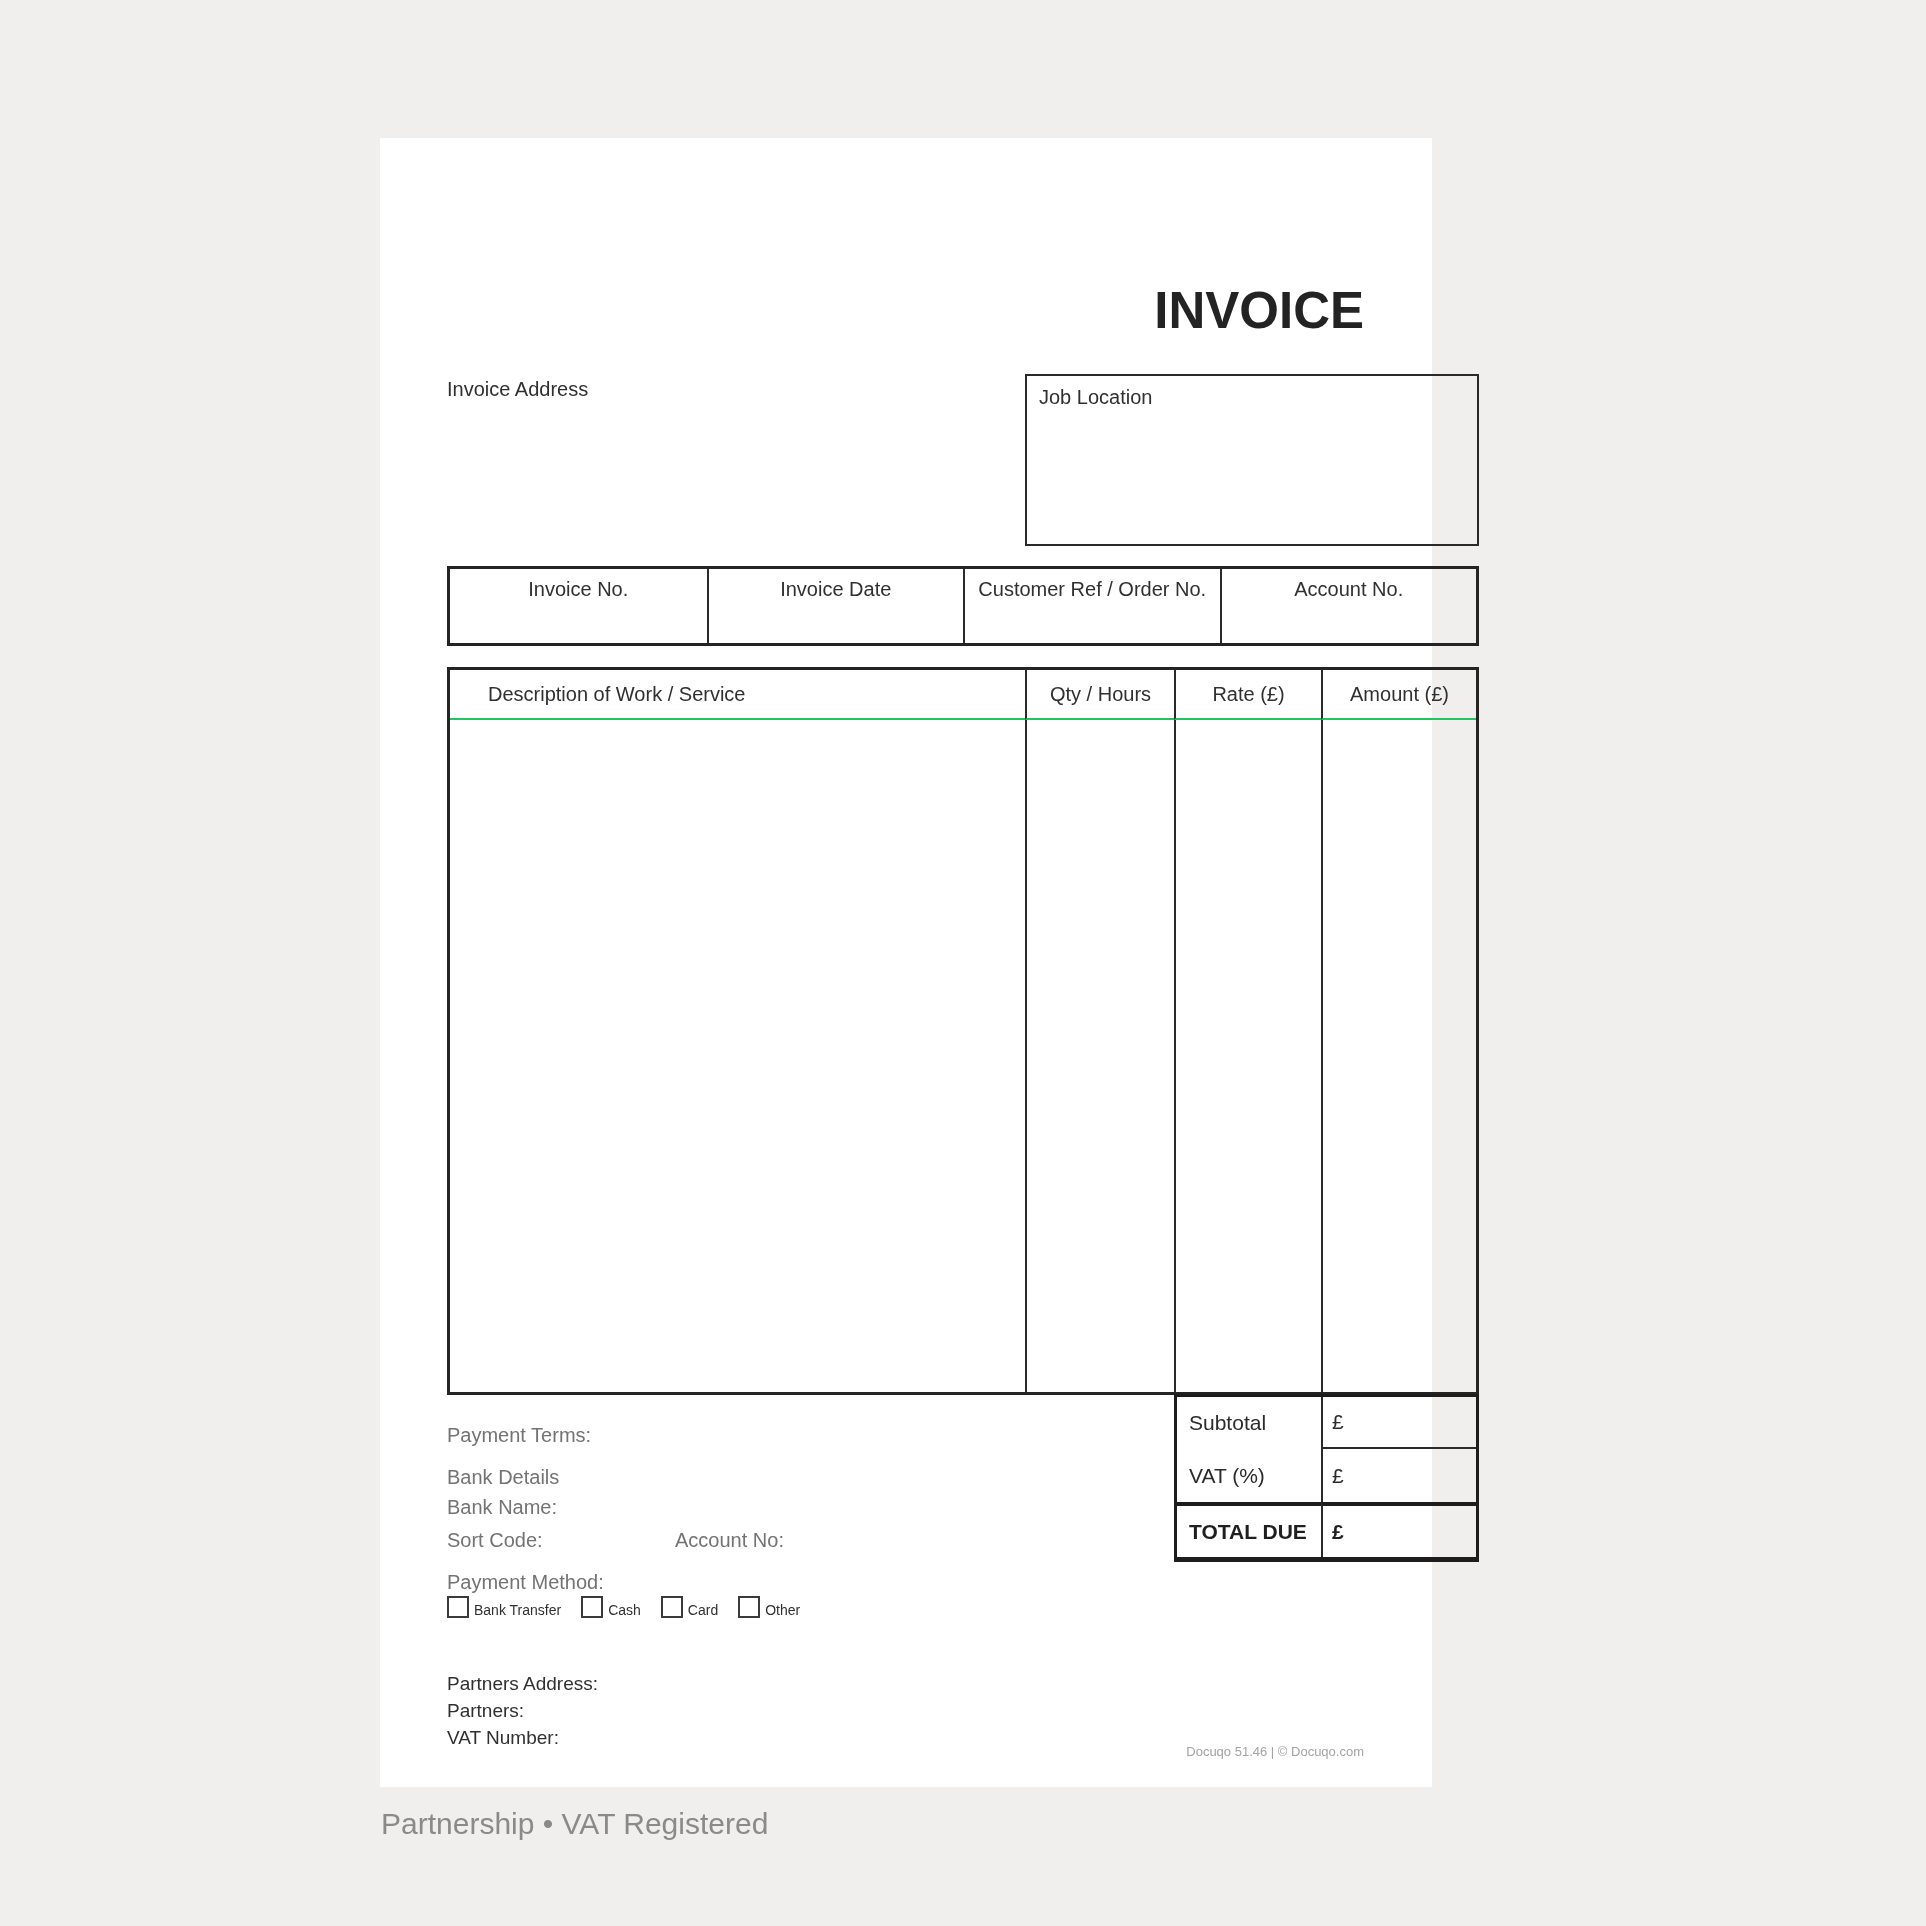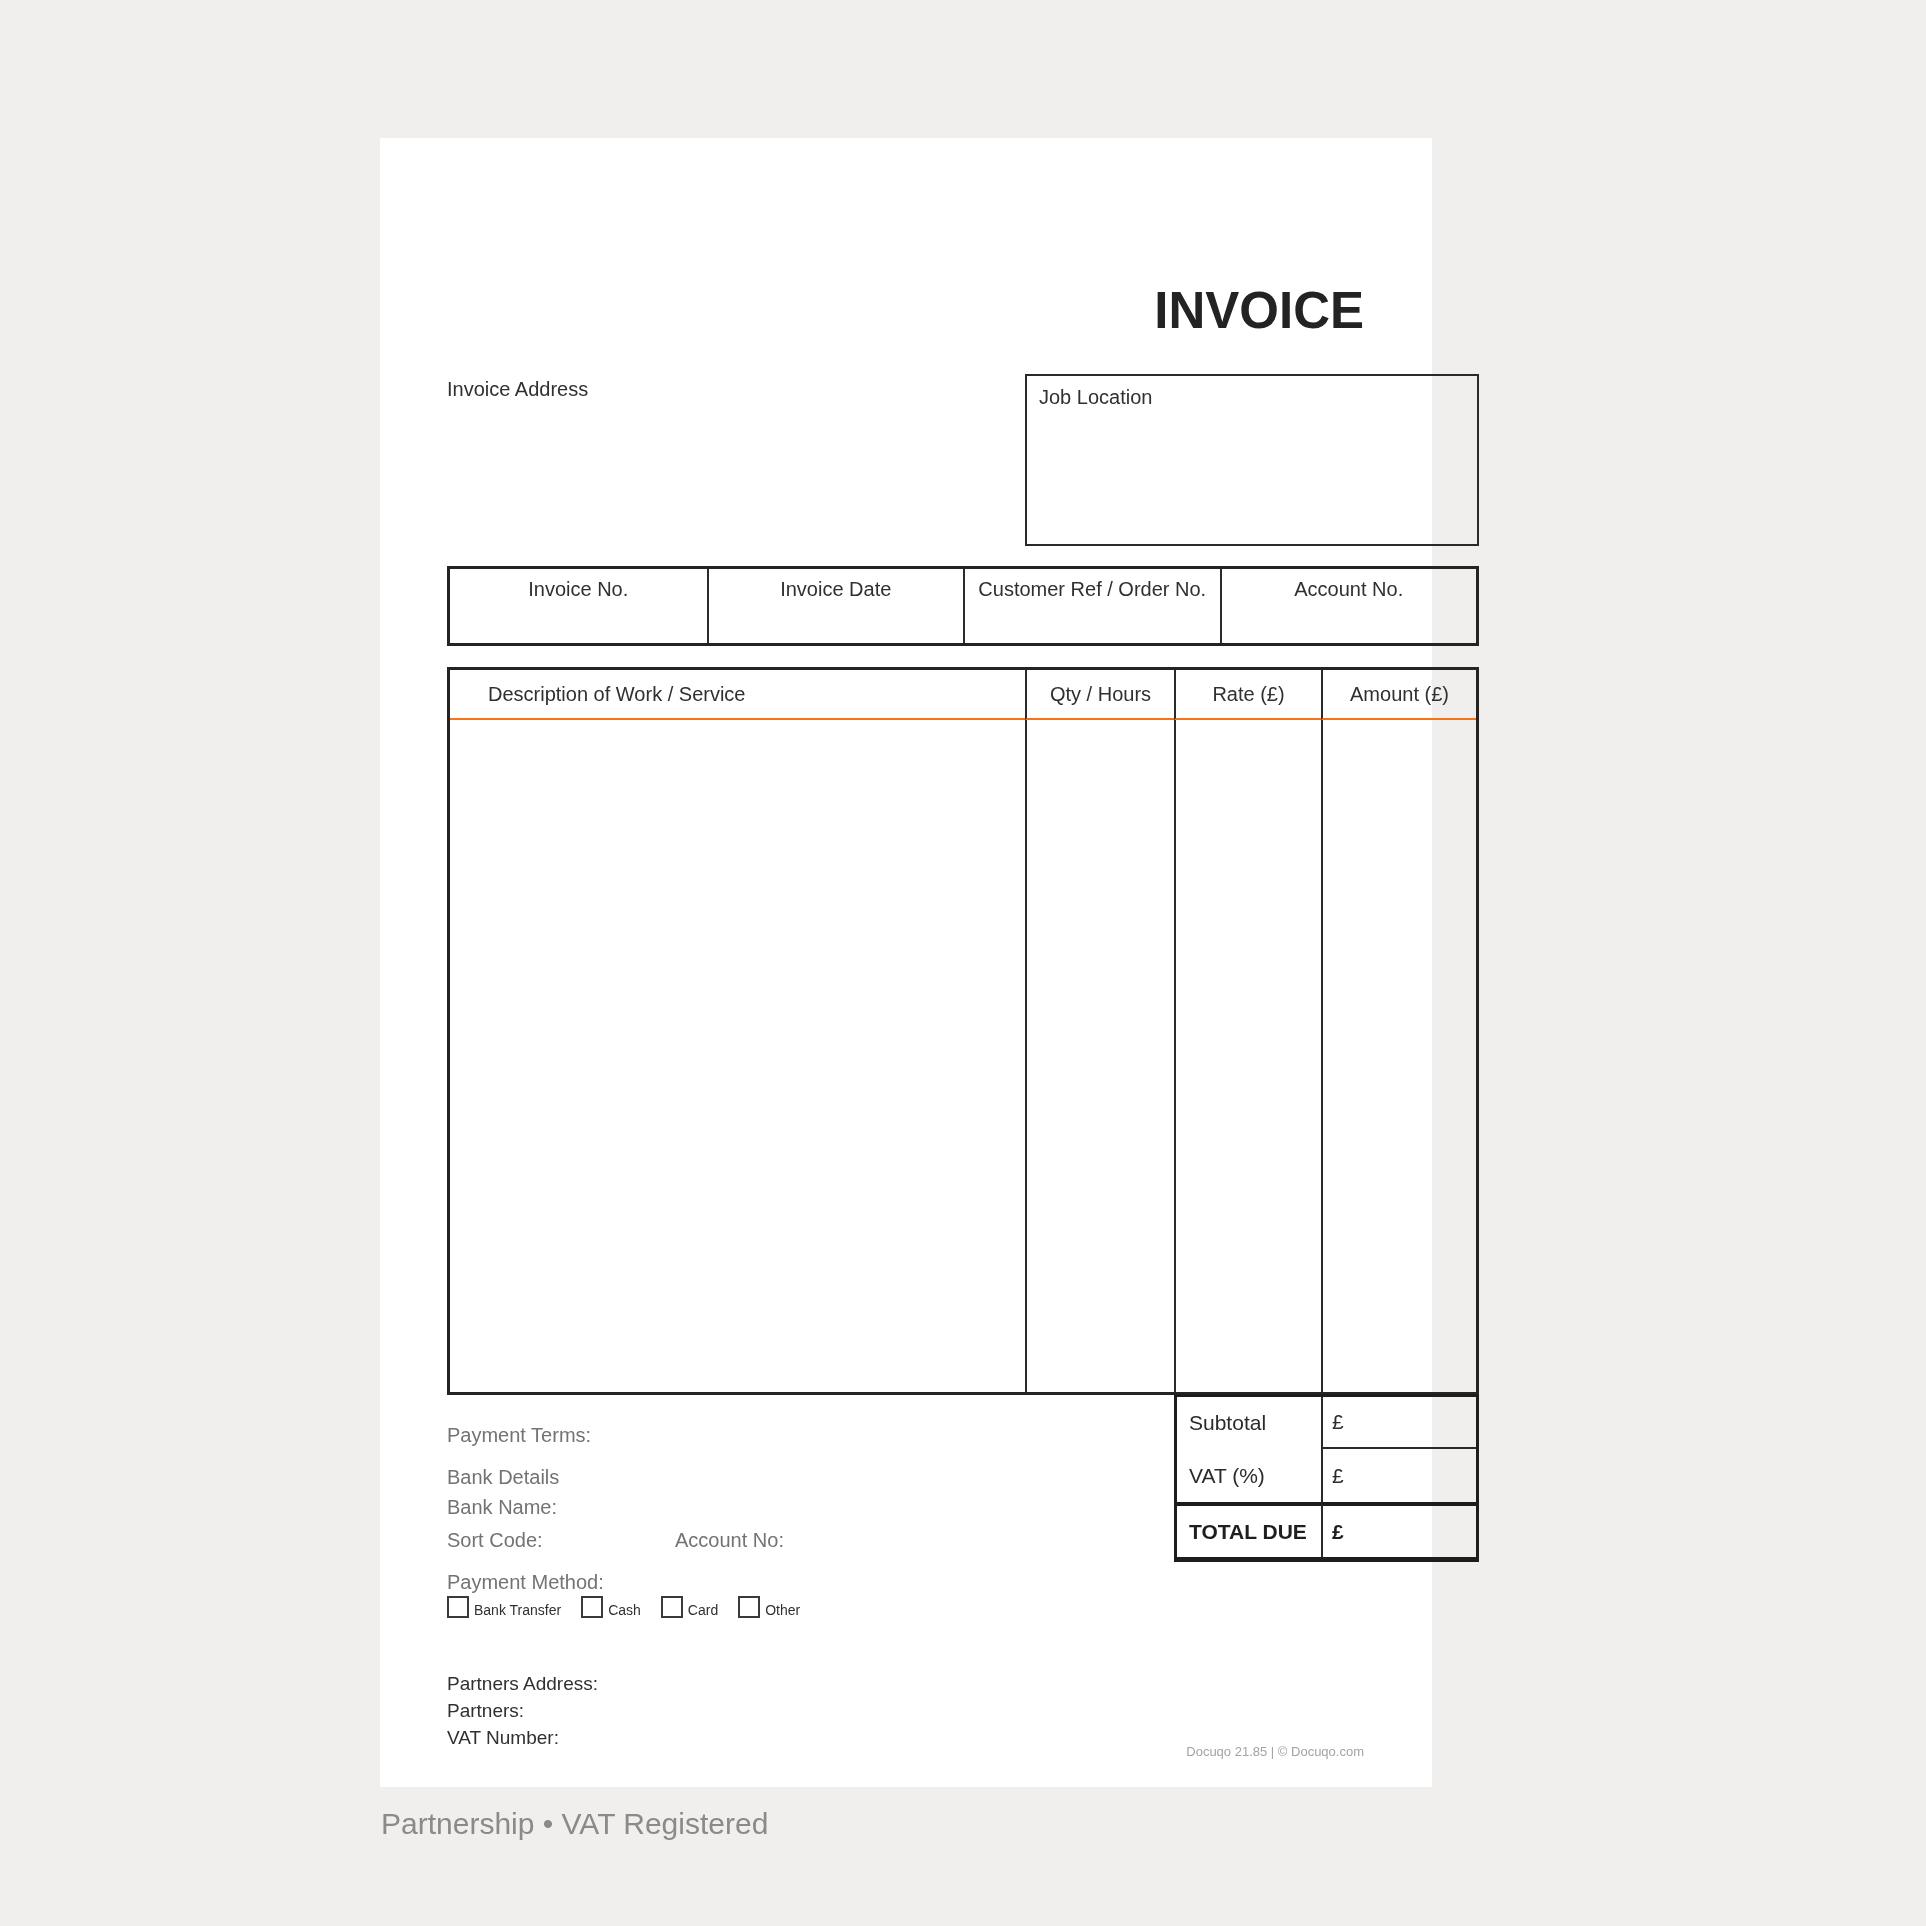--- a/index.html
+++ b/index.html
@@ -50,21 +50,21 @@
 
   
   .items-table{
     left:67px;top:529px;width:1032px;height:728px;
     border:3px solid #242424;box-sizing:border-box;
     display:grid;
     grid-template-columns:575px 149px 147px auto;
     grid-template-rows:50px auto;
   }
   .it-h{
-    border-bottom:2px solid #f97316;
+    border-bottom:2px solid #22c55e;
     display:flex;align-items:center;justify-content:center;
     font-size:20px;color:#303030;
   }
   .it-h.desc{justify-content:flex-start;padding-left:38px;}
   .it-c{border-left:2px solid #2a2a2a;}
   .col1{border-left:none;}
 
   
   .totals{
     left:794px;top:1256px;width:305px;height:168px;
@@ -183,18 +183,18 @@
       <span>Other</span>
     </div>
   </div>
 
   <div class="abs biz">
     <div>Partners Address:</div>
     <div>Partners:</div>
     <div>VAT Number:</div>
   </div>
 
-  <div class="abs doc-ref">Docuqo 21.85 | © Docuqo.com</div>
+  <div class="abs doc-ref">Docuqo 51.46 | © Docuqo.com</div>
 
 </div>
 
 <div class="caption">Partnership • VAT Registered</div>
 
 
 </body></html>

